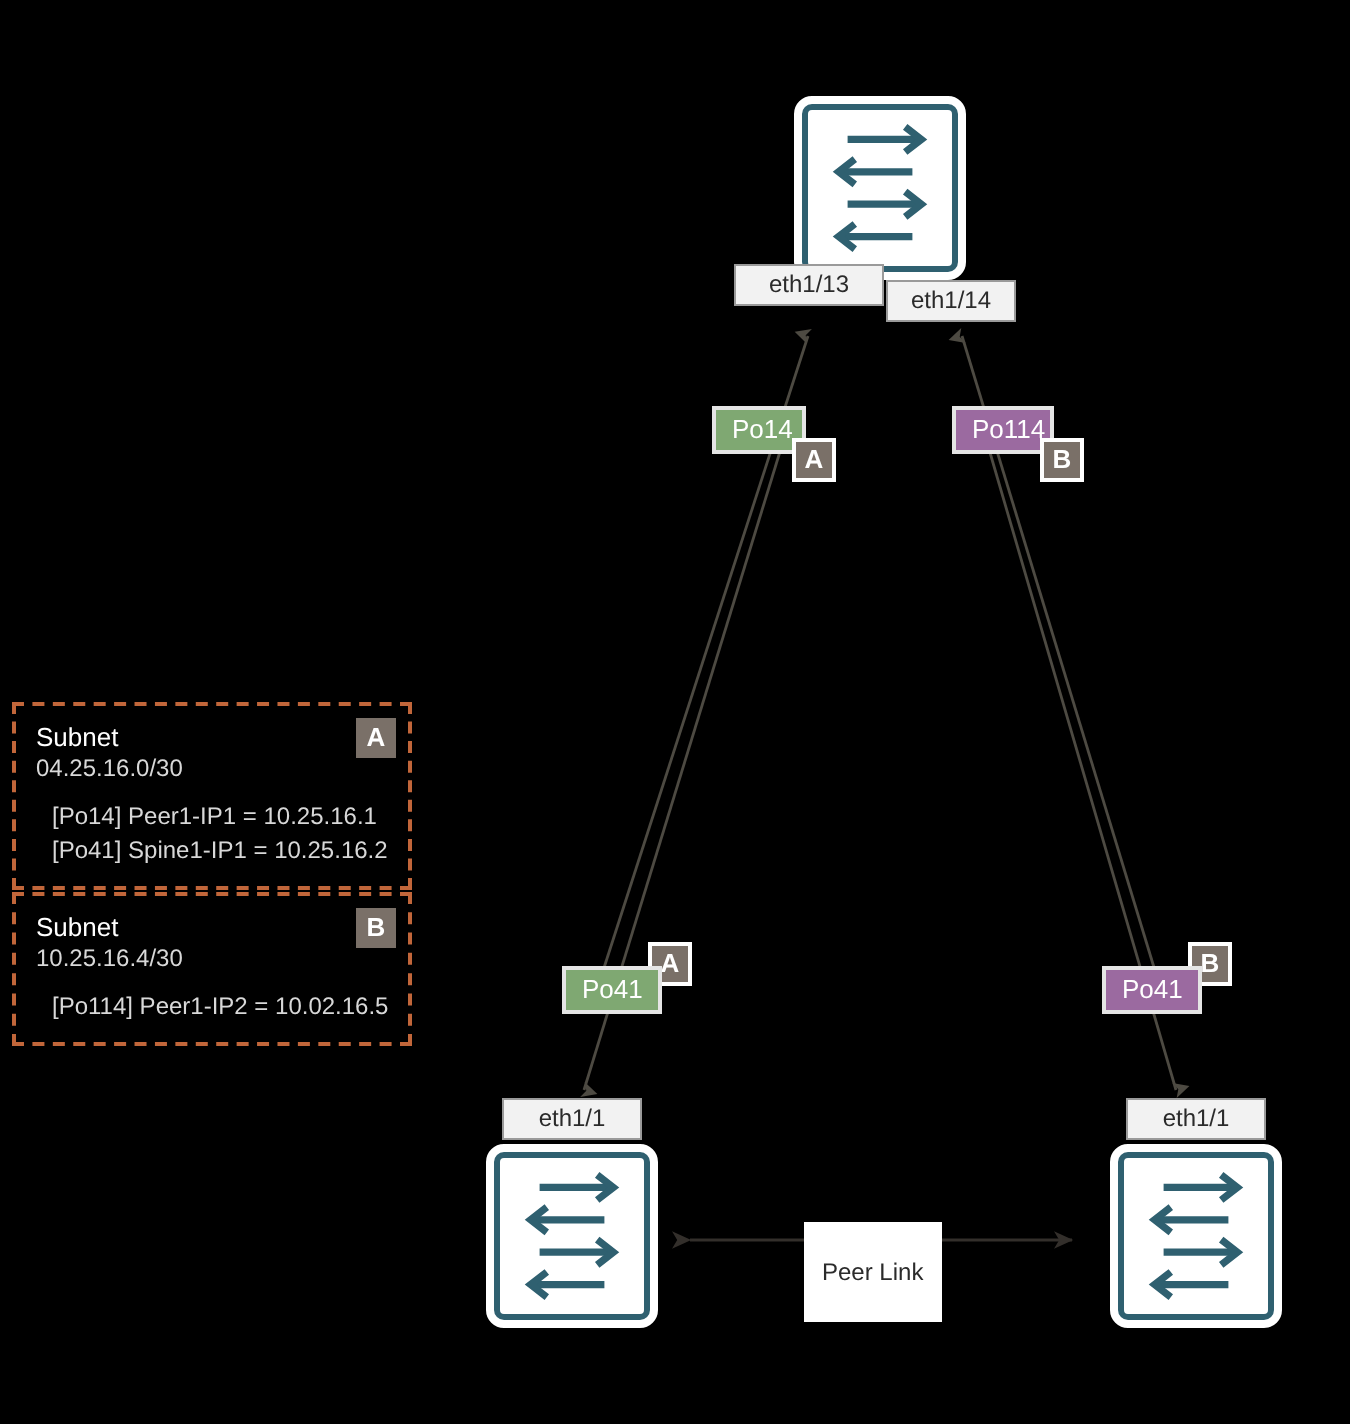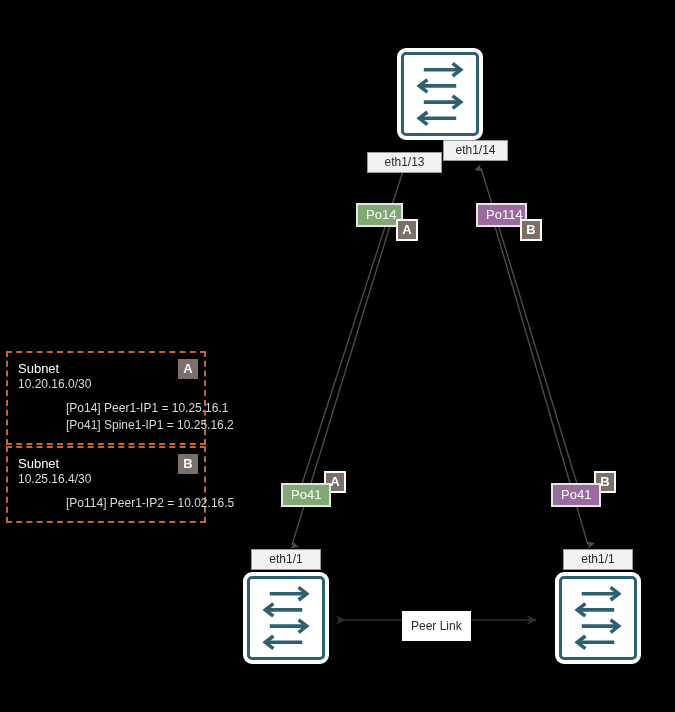--- a/index.html
+++ b/index.html
@@ -92,21 +92,21 @@
   .ab-marker.flat { border: none; width: 20px; height: 20px; line-height: 20px; }
 
   
   .peer-link-label {
     position: absolute;
     background: #ffffff;
     color: #2b2b2b;
     font-size: 12px;
     line-height: 18px;
     height: 18px;
-    padding: 6px 9px;
+    padding: 16px 9px;
     white-space: nowrap;
     text-align: center;
   }
 
   
   .subnet-box {
     position: absolute;
     box-sizing: border-box;
     width: 200px;
     border: 2px dashed #c1663a;
@@ -117,21 +117,21 @@
     color: #ffffff;
     font-weight: normal;
     font-size: 13px;
     line-height: 15px;
   }
   .subnet-cidr {
     color: #d8d8d8;
     font-size: 12px;
     line-height: 17px;
   }
-  .subnet-rows { margin-top: 7px; margin-left: 40px; }
+  .subnet-rows { margin-top: 7px; }
   .subnet-row {
     color: #d8d8d8;
     font-size: 12px;
     line-height: 17px;
     padding-left: 8px;
     white-space: nowrap;
   }
   .subnet-box .ab-marker {
     top: 6px;
     right: 6px;
@@ -177,21 +177,21 @@
             <path d="M26 27 L17 34 L26 41"></path>
           <path d="M22 52 H62"></path>
             <path d="M54 45 L63 52 L54 59"></path>
           <path d="M58 70 H18"></path>
             <path d="M26 63 L17 70 L26 77"></path>
         </g>
       </svg>
     </div>
   </div>
 
-  <div class="eth-label" style="left:367px; top:152px; width:75px;">eth1/13</div>
+  <div class="eth-label" style="left:367px; top:132px; width:75px;">eth1/13</div>
   <div class="eth-label" style="left:443px; top:140px; width:65px;">eth1/14</div>
 
   <div class="po-badge po-green" style="left:356px; top:203px; width:47px;">Po14</div>
   <div class="ab-marker" style="left:396px; top:219px;">A</div>
 
   <div class="po-badge po-purple" style="left:476px; top:203px; width:51px;">Po114</div>
   <div class="ab-marker" style="left:520px; top:219px;">B</div>
 
   <div class="ab-marker" style="left:324px; top:471px;">A</div>
   <div class="po-badge po-green" style="left:281px; top:483px; width:50px;">Po41</div>
@@ -233,21 +233,21 @@
         </g>
       </svg>
     </div>
   </div>
 
   <div class="peer-link-label" style="left:402px; top:611px;">Peer Link</div>
 
   <div class="subnet-box" style="left:6px; top:351px;">
     <div class="ab-marker flat">A</div>
     <div class="subnet-title">Subnet</div>
-    <div class="subnet-cidr">10.20.16.0/30</div>
+    <div class="subnet-cidr">04.25.16.0/30</div>
     <div class="subnet-rows">
       <div class="subnet-row">[Po14] Peer1-IP1 = 10.25.16.1</div>
       <div class="subnet-row">[Po41] Spine1-IP1 = 10.25.16.2</div>
     </div>
   </div>
 
   <div class="subnet-box" style="left:6px; top:446px;">
     <div class="ab-marker flat">B</div>
     <div class="subnet-title">Subnet</div>
     <div class="subnet-cidr">10.25.16.4/30</div>

